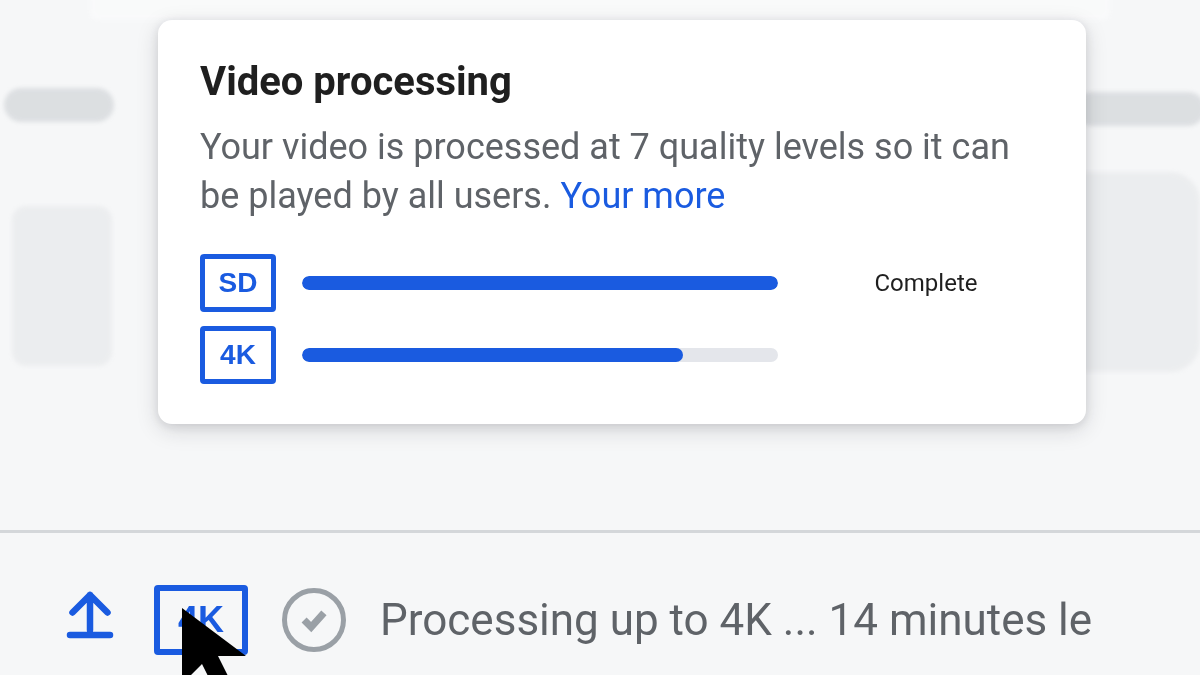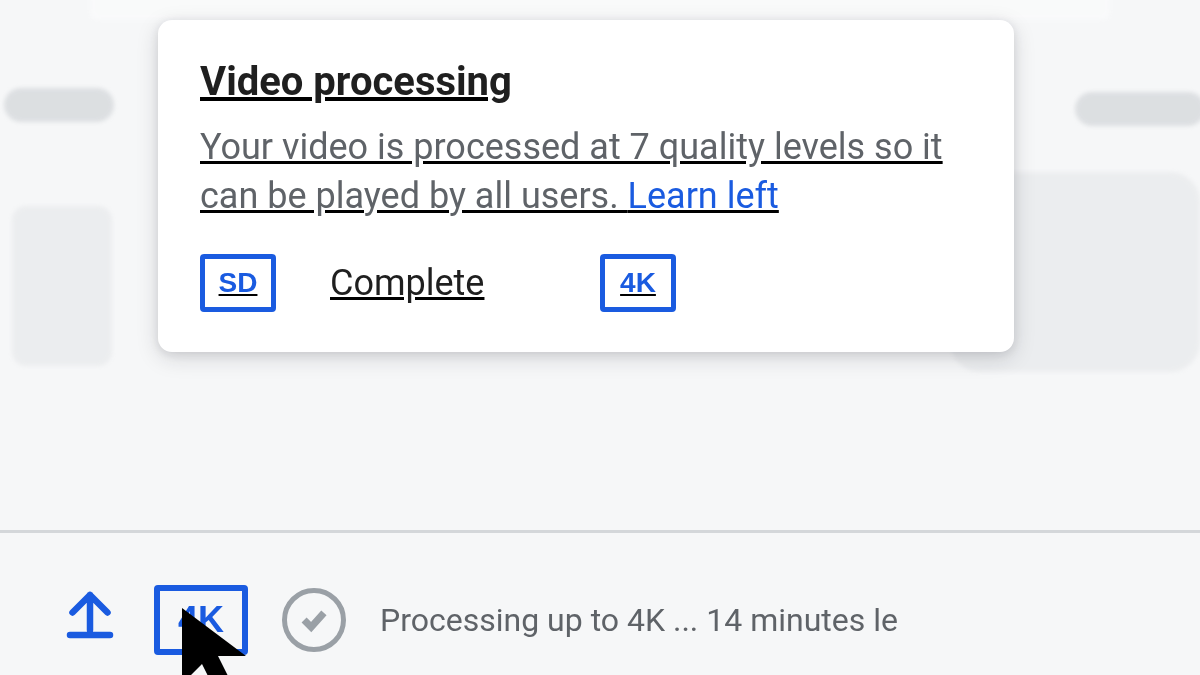--- a/index.html
+++ b/index.html
@@ -77,56 +77,55 @@
     border: 5px solid #9aa0a6;
     border-radius: 50%;
     display: inline-flex;
     align-items: center; justify-content: center;
   }
   .check-circle svg { width: 34px; height: 34px; display:block; }
   .check-circle path { stroke:#9aa0a6; stroke-width:5; fill:none; }
 
   .status-text {
     color:#5f6368;
-    font-size: 32px;
+    font-size: 44px;
     white-space: nowrap;
     overflow: hidden;
   }
 
   
   .tooltip {
     position: absolute;
     top: 20px;
     left: 158px;
-    width: 856px;
+    width: 928px;
     background: #ffffff;
     border-radius: 14px;
     box-shadow: 0 2px 10px rgba(30,30,40,0.10), 0 6px 22px rgba(30,30,40,0.15);
     padding: 38px 40px 40px 42px;
     box-sizing: border-box;
-    text-decoration: underline;
   }
   .tooltip h2 {
     margin: 0 0 18px 0;
     font-size: 40px;
     font-weight: 700;
     color: #1f1f1f;
   }
   .tooltip .desc {
     font-size: 36px;
     line-height: 1.35;
     color: #5f6368;
     margin: 0 0 34px 0;
   }
   .learn-more {
     color: #1a5be0;
     cursor: pointer;
   }
 
-  .rows { display:flex; gap:30px; }
+  .rows { display:flex; flex-direction:column; gap:14px;text-align:center; }
 
   .row {
     display: grid;
     grid-template-columns: 74px 1fr 240px;
     align-items: center;
     gap: 28px;
   }
   .row .quality-badge {
     height: 48px;
     width: 66px;
@@ -138,21 +137,21 @@
     background: #e4e6eb;
     border-radius: 8px;
     overflow: hidden;
   }
   .progress .fill {
     height: 100%;
     background: #1a5be0;
     border-radius: 8px;
   }
   .row .label {
-    font-size: 36px;
+    font-size: 24px;
     color: #1f1f1f;
     white-space: nowrap;
   }
 
   
   .cursor {
     position: absolute;
     top: 604px;
     left: 178px;
     width: 80px; height: 100px;
@@ -186,21 +185,21 @@
         <path d="M5 12 L10 17 L19 7"></path>
       </svg>
   </span>
 
   <span class="status-text">Processing up to 4K ... 14 minutes le</span>
 </div>
 
 <div class="tooltip">
   <h2>Video processing</h2>
   <p class="desc">
-    <span>Your video is processed at 7 quality levels so it can be played by all users. </span><span class="learn-more">Learn left</span>
+    <span>Your video is processed at 7 quality levels so it can be played by all users. </span><span class="learn-more">Your more</span>
   </p>
 
   <div class="rows">
 
     <div class="row">
       <span class="quality-badge">SD</span>
       <div class="progress">
         <div class="fill" style="width:100%"></div>
       </div>
       <span class="label">Complete</span>

